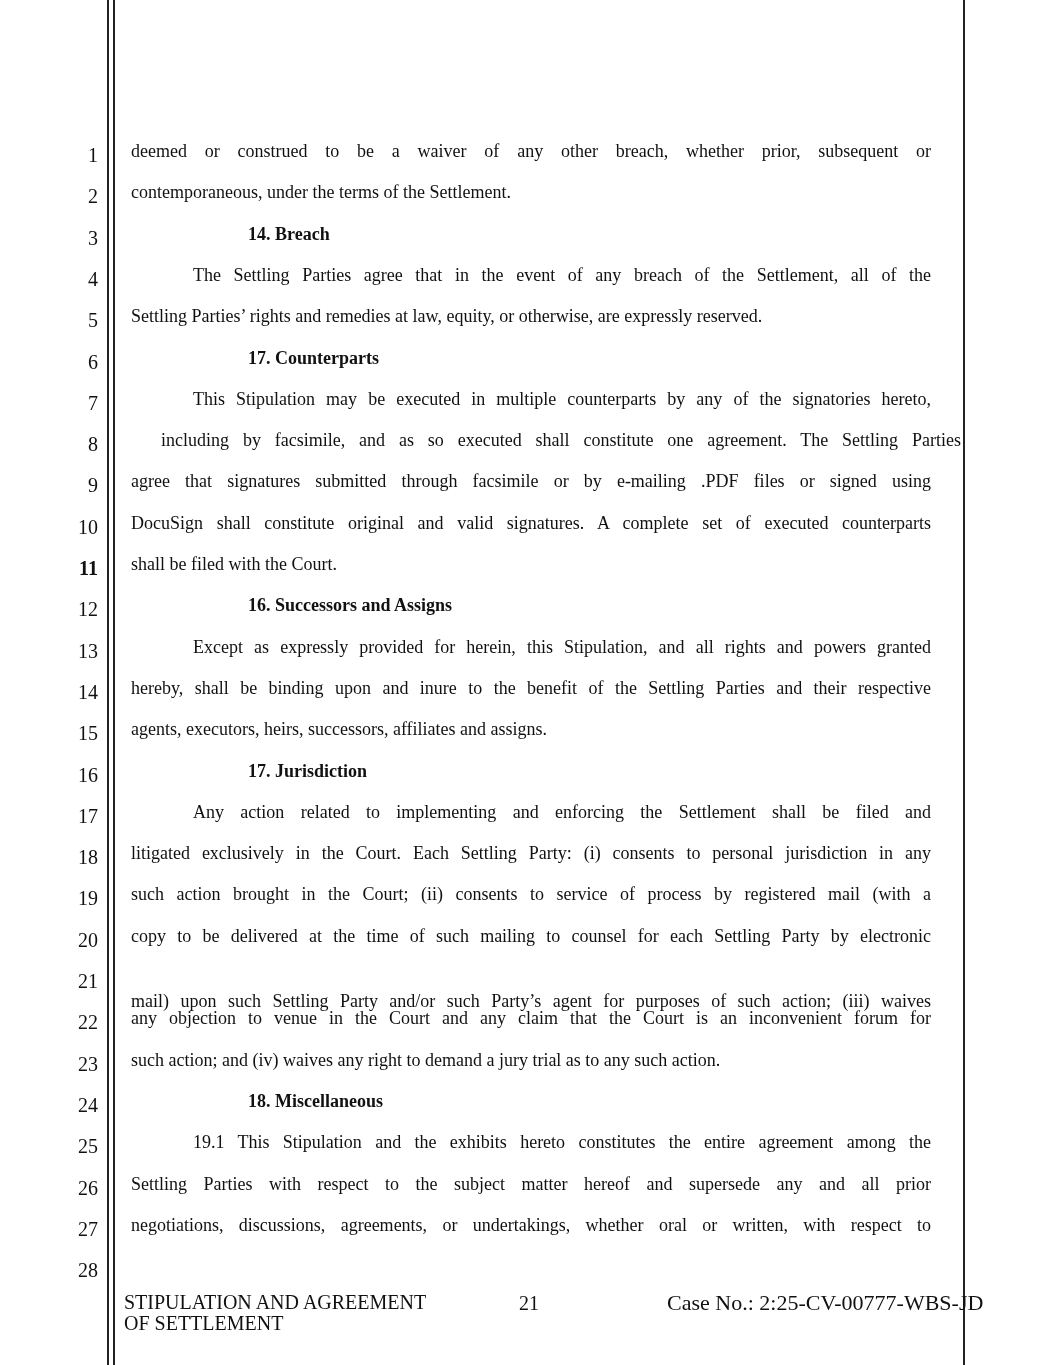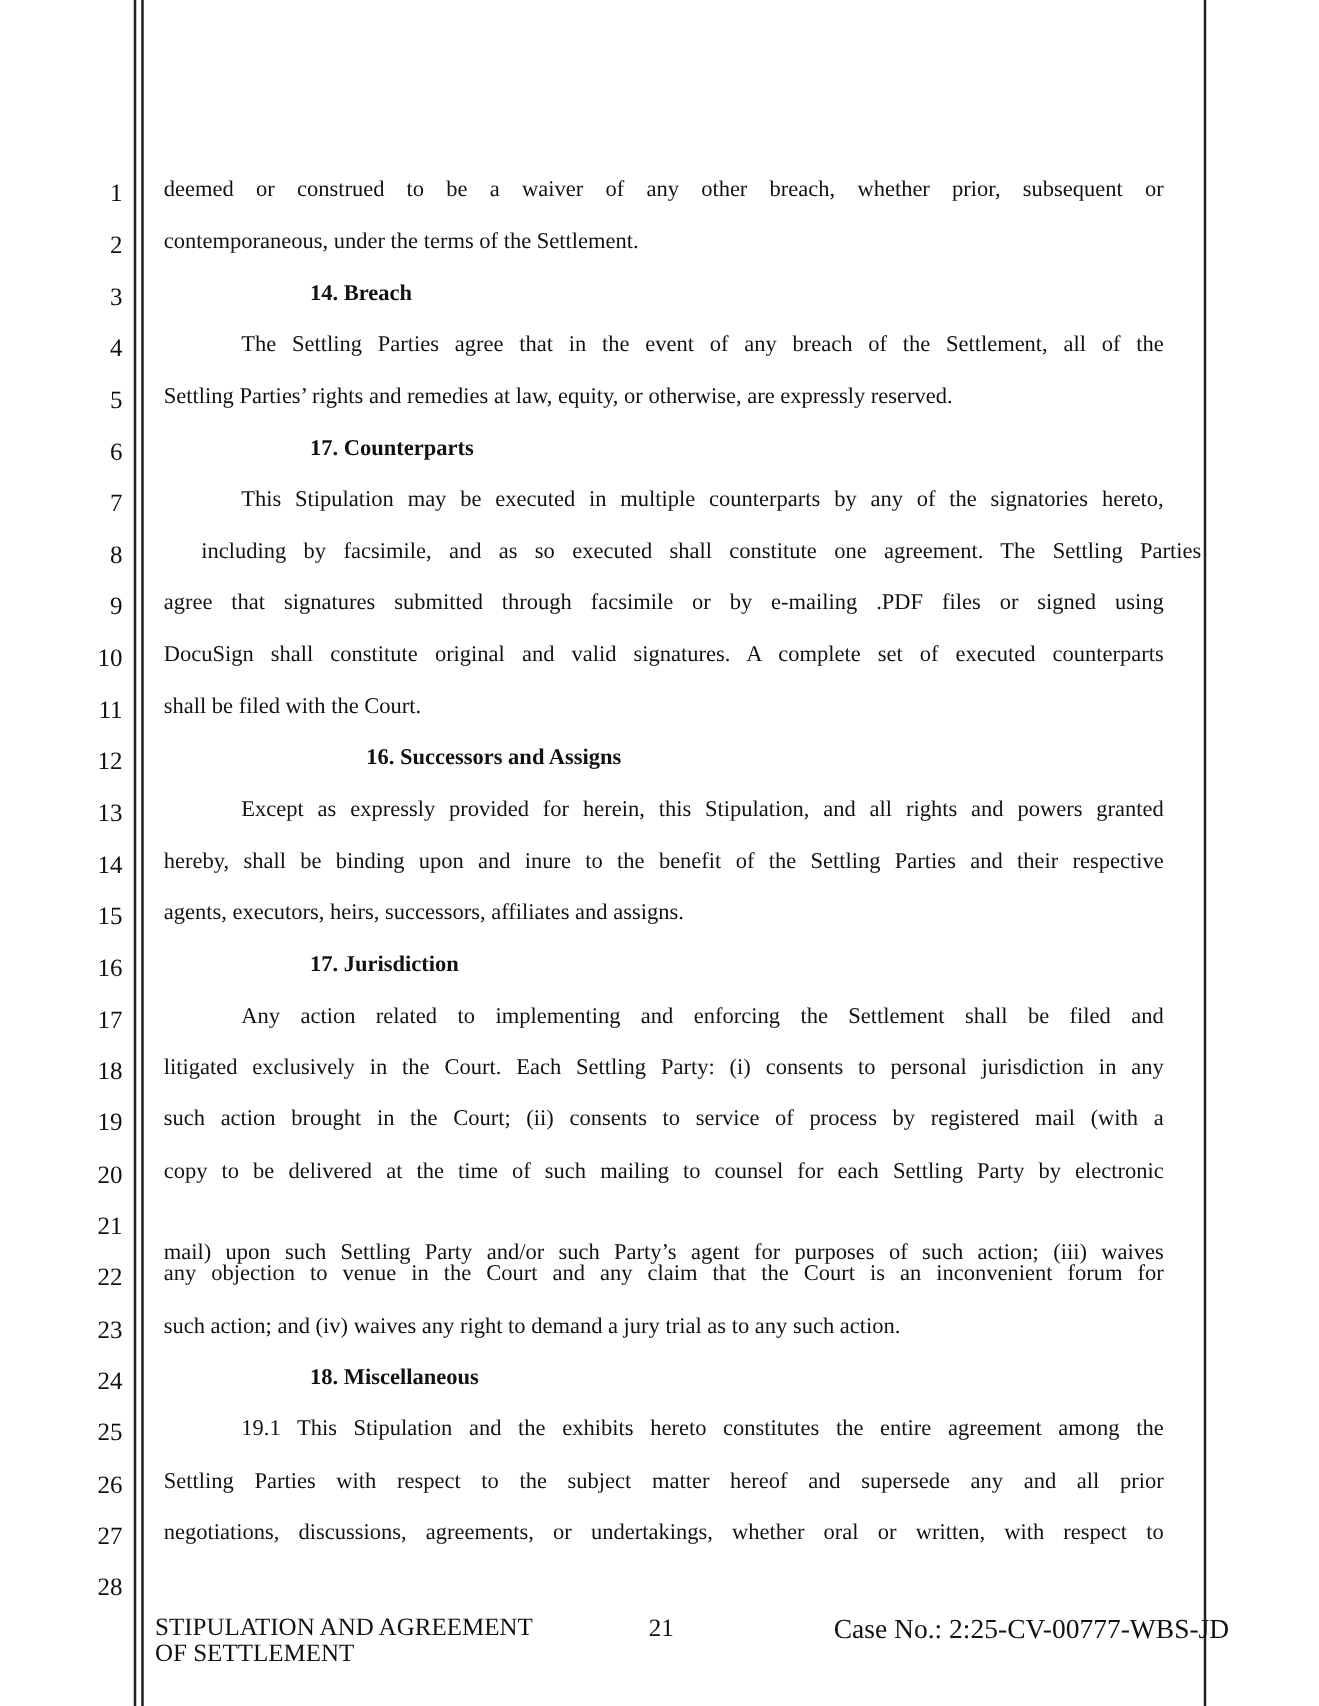--- a/index.html
+++ b/index.html
@@ -87,21 +87,21 @@
     <div class="line-num" style="top: 145px;">1</div>
     <div class="line-num" style="top: 186.3px;">2</div>
     <div class="line-num" style="top: 227.6px;">3</div>
     <div class="line-num" style="top: 268.9px;">4</div>
     <div class="line-num" style="top: 310.2px;">5</div>
     <div class="line-num" style="top: 351.5px;">6</div>
     <div class="line-num" style="top: 392.8px;">7</div>
     <div class="line-num" style="top: 434.1px;">8</div>
     <div class="line-num" style="top: 475.4px;">9</div>
     <div class="line-num" style="top: 516.7px;">10</div>
-    <div class="line-num" style="top: 558px;">11</div>
+    <div class="line-num" style="top: 558px; font-weight: bold;">11</div>
     <div class="line-num" style="top: 599.3px;">12</div>
     <div class="line-num" style="top: 640.6px;">13</div>
     <div class="line-num" style="top: 681.9px;">14</div>
     <div class="line-num" style="top: 723.2px;">15</div>
     <div class="line-num" style="top: 764.5px;">16</div>
     <div class="line-num" style="top: 805.8px;">17</div>
     <div class="line-num" style="top: 847.1px;">18</div>
     <div class="line-num" style="top: 888.4px;">19</div>
     <div class="line-num" style="top: 929.7px;">20</div>
     <div class="line-num" style="top: 971px;">21</div>
@@ -118,21 +118,21 @@
     <div class="text-line" style="top: 181.3px;">contemporaneous, under the terms of the Settlement.</div>
     <div class="text-line heading" style="top: 222.6px;">14. Breach</div>
     <div class="text-line justify indent" style="top: 263.9px;">The Settling Parties agree that in the event of any breach of the Settlement, all of the</div>
     <div class="text-line" style="top: 305.2px;">Settling Parties’ rights and remedies at law, equity, or otherwise, are expressly reserved.</div>
     <div class="text-line heading" style="top: 346.5px;">17.   Counterparts</div>
     <div class="text-line justify indent" style="top: 387.8px;">This Stipulation may be executed in multiple counterparts by any of the signatories hereto,</div>
     <div class="text-line justify" style="top: 429.1px; margin-left: 30px;">including by facsimile, and as so executed shall constitute one agreement. The Settling Parties</div>
     <div class="text-line justify" style="top: 470.4px;">agree that signatures submitted through facsimile or by e-mailing .PDF files or signed using</div>
     <div class="text-line justify" style="top: 511.7px;">DocuSign shall constitute original and valid signatures. A complete set of executed counterparts</div>
     <div class="text-line" style="top: 553px;">shall be filed with the Court.</div>
-    <div class="text-line heading" style="top: 594.3px; margin-left: 45px;">16. Successors and Assigns</div>
+    <div class="text-line heading" style="top: 594.3px;">16. Successors and Assigns</div>
     <div class="text-line justify indent" style="top: 635.6px;">Except as expressly provided for herein, this Stipulation, and all rights and powers granted</div>
     <div class="text-line justify" style="top: 676.9px;">hereby, shall be binding upon and inure to the benefit of the Settling Parties and their respective</div>
     <div class="text-line" style="top: 718.2px;">agents, executors, heirs, successors, affiliates and assigns.</div>
     <div class="text-line heading" style="top: 759.5px;">17.  Jurisdiction</div>
     <div class="text-line justify indent" style="top: 800.8px;">Any action related to implementing and enforcing the Settlement shall be filed and</div>
     <div class="text-line justify" style="top: 842.1px;">litigated exclusively in the Court.  Each Settling Party: (i) consents to personal jurisdiction in any</div>
     <div class="text-line justify" style="top: 883.4px;">such action brought in the Court; (ii) consents to service of process by registered mail (with a</div>
     <div class="text-line justify" style="top: 924.7px;">copy to be delivered at the time of such mailing to counsel for each Settling Party by electronic</div>
     <div class="text-line justify" style="top: 990px;">mail) upon such Settling Party and/or such Party’s agent for purposes of such action; (iii) waives</div>
     <div class="text-line justify" style="top: 1007.3px;">any objection to venue in the Court and any claim that the Court is an inconvenient forum for</div>

